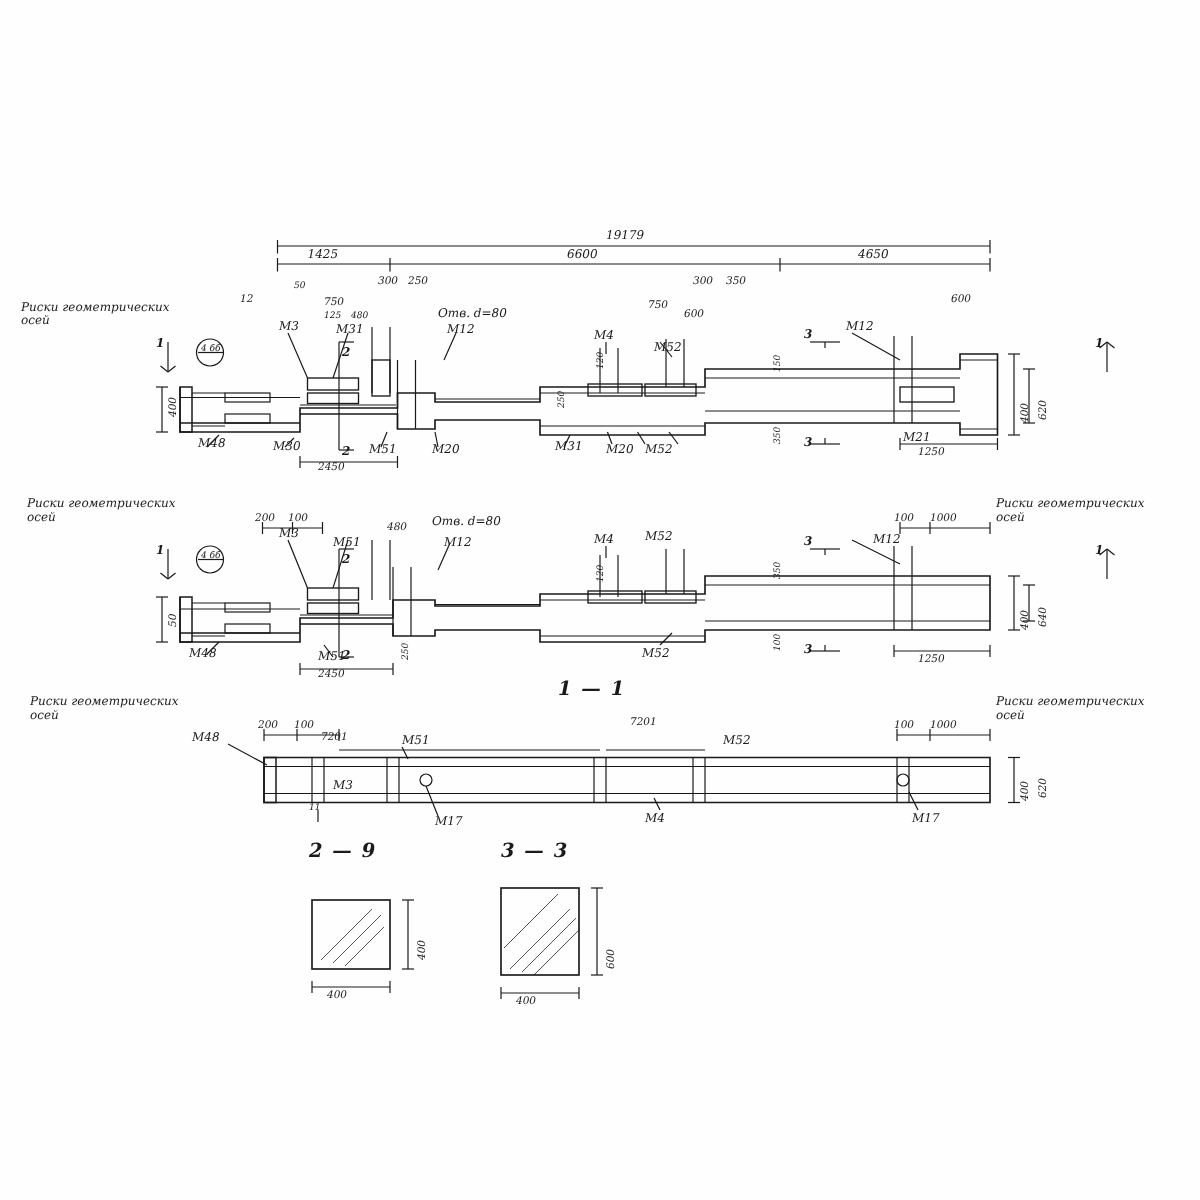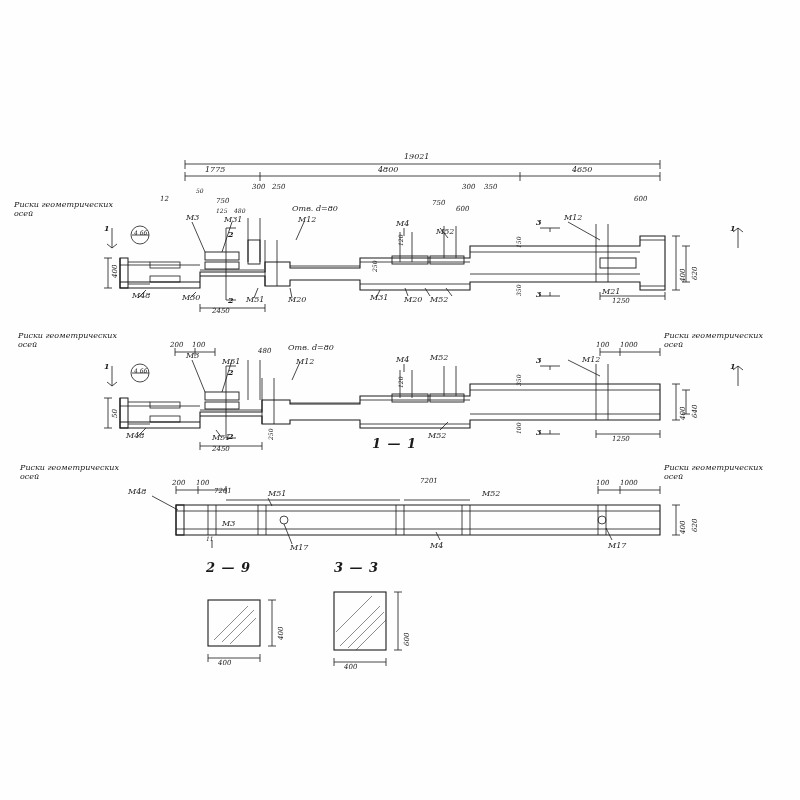--- a/index.html
+++ b/index.html
@@ -305,38 +305,38 @@
       <line x1="334" y1="662" x2="386" y2="662"></line>
       <line x1="334" y1="658" x2="334" y2="666"></line>
       <line x1="386" y1="658" x2="386" y2="666"></line>
       <line x1="398" y1="592" x2="398" y2="650"></line>
       <line x1="394" y1="592" x2="402" y2="592"></line>
       <line x1="394" y1="650" x2="402" y2="650"></line>
     </g>
   </svg>
 
 
-  <div class="sect" style="left:372px; top:436px;">1 — 1</div>
+  <div class="sect" style="left:372px; top:452px;">1 — 1</div>
   <div class="sect" style="left:206px; top:560px;">2 — 9</div>
   <div class="sect" style="left:334px; top:560px;">3 — 3</div>
 
   <div class="risk" style="left:14px; top:200px; white-space:pre;">Риски геометрических
 осей</div>
   <div class="risk" style="left:18px; top:331px; white-space:pre;">Риски геометрических
 осей</div>
   <div class="risk" style="left:664px; top:331px; white-space:pre;">Риски геометрических
 осей</div>
   <div class="risk" style="left:20px; top:463px; white-space:pre;">Риски геометрических
 осей</div>
   <div class="risk" style="left:664px; top:463px; white-space:pre;">Риски геометрических
 осей</div>
 
-  <div class="lbl t8" style="left:404px; top:153px;">19021</div>
-  <div class="lbl t8" style="left:205px; top:166px;">1775</div>
-  <div class="lbl t8" style="left:378px; top:166px;">4800</div>
+  <div class="lbl t8" style="left:404px; top:153px;">19179</div>
+  <div class="lbl t8" style="left:205px; top:166px;">1425</div>
+  <div class="lbl t8" style="left:378px; top:166px;">6600</div>
   <div class="lbl t8" style="left:572px; top:166px;">4650</div>
 
   <div class="lbl t7" style="left:252px; top:184px;">300</div>
   <div class="lbl t7" style="left:272px; top:184px;">250</div>
   <div class="lbl t7" style="left:462px; top:184px;">300</div>
   <div class="lbl t7" style="left:484px; top:184px;">350</div>
   <div class="lbl t7" style="left:432px; top:200px;">750</div>
   <div class="lbl t7" style="left:456px; top:206px;">600</div>
   <div class="lbl t7" style="left:634px; top:196px;">600</div>
   <div class="lbl t7" style="left:612px; top:298px;">1250</div>

